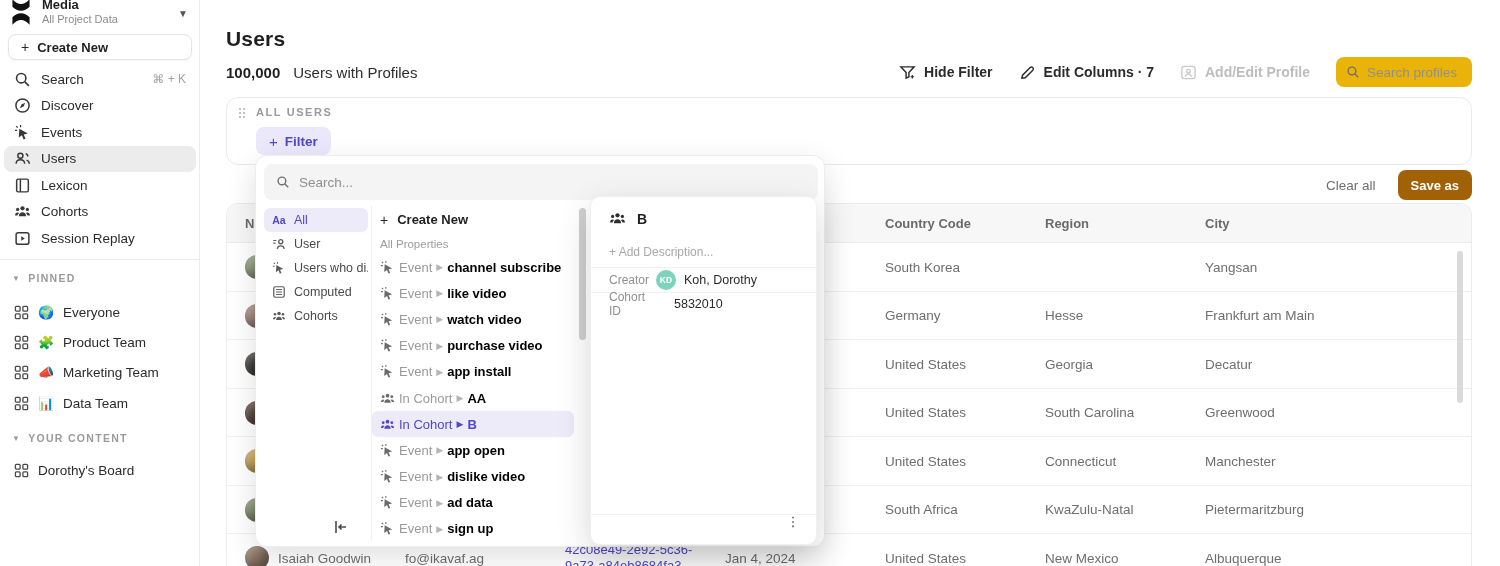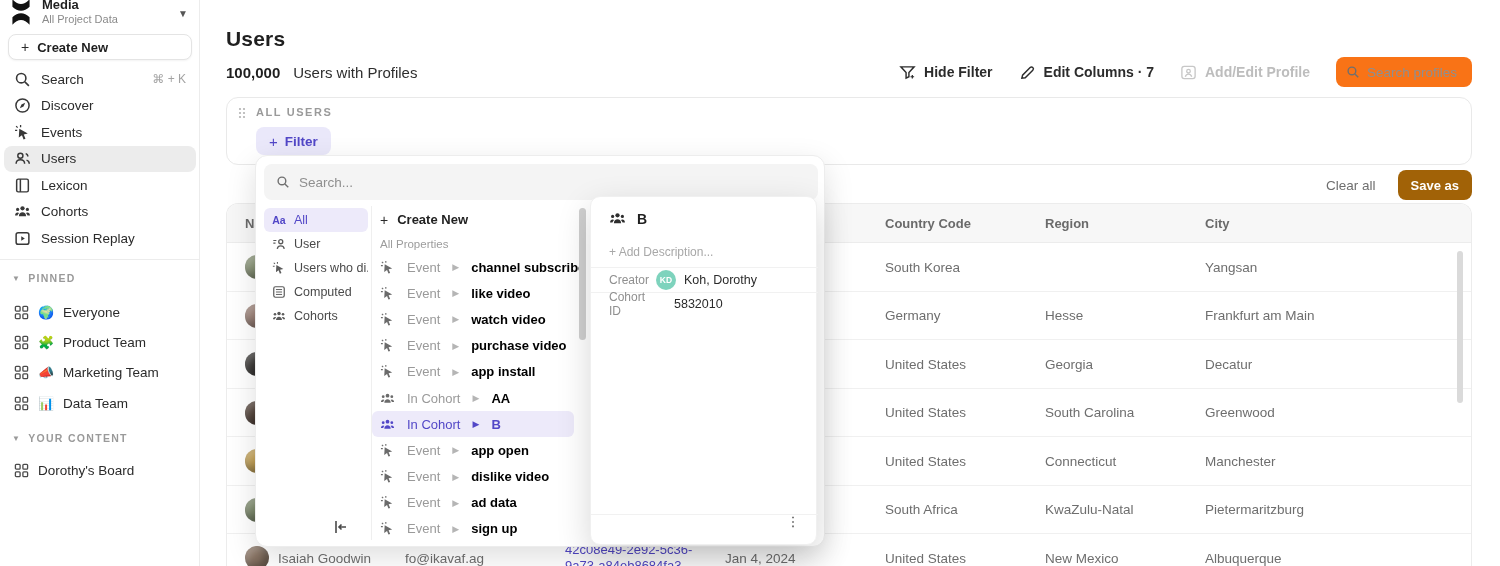--- a/index.html
+++ b/index.html
@@ -40,21 +40,21 @@
   .page-title { position:absolute; left:226px; top:27px; font-size:21px; font-weight:700; letter-spacing:.2px; }
   .stats-row { position:absolute; left:226px; top:64px; display:flex; align-items:center; gap:13px;
     font-size:15px; }
   .stat-count { font-weight:700; }
   .stat-label { font-weight:400; color:#2e2e2e; }
   .toolbar { position:absolute; top:57px; right:28px; display:flex; align-items:center; gap:26px; height:30px;justify-content:flex-end; }
   .tool-btn { display:flex; align-items:center; gap:8px; font-size:14px; font-weight:700; color:#2b2b2b; cursor:pointer; }
   .tool-btn .tic { width:17px; height:17px; }
   .tool-btn.disabled { color:#bdbdbd; cursor:default; }
   .tool-btn.disabled .tic { color:#c7c7c7; }
-  .search-box { width:136px; height:30px; background:#f97316; border-radius:8px;
+  .search-box { width:136px; height:30px; background:#eab308; border-radius:8px;
     display:flex; align-items:center; gap:7px; padding:0 10px; }
   .search-box input { border:0; outline:0; background:transparent; width:100%; font-size:13.5px;
     font-family:"Liberation Sans", sans-serif; color:#333; }
   .search-box input::placeholder { color:#8f8f8f; }
   .sic { width:14px; height:14px; color:#6f6f6f; flex:0 0 14px; }
 
   
   .filter-card { position:absolute; left:226px; top:97px; width:1246px; height:68px; background:#fff;
     border:1px solid #e9e9e9; border-radius:12px; }
   .drag-dots { position:absolute; left:11px; top:9px; width:8px; height:12px; color:#b3b3b3; }
@@ -97,21 +97,21 @@
     font-size:12.5px; font-weight:500; color:#4a4a4a; cursor:pointer; white-space:nowrap; overflow:hidden; }
   .pp-menu-item .mic { width:14px; height:14px; color:#5b5b5b; flex:0 0 14px; font-size:10.5px; font-weight:700;
     display:flex; align-items:center; justify-content:center; }
   .pp-menu-item.active { background:#edeafa; color:#5247c7; }
   .pp-menu-item.active .mic { color:#5247c7; }
   .pp-vdiv { position:absolute; left:115px; top:50px; height:334px; border-left:1px solid #efefef; }
   .pp-list { position:absolute; left:116px; top:50px; width:206px; }
   .pp-create { height:27px; display:flex; align-items:center; gap:9px; padding:0 8px;
     font-size:13px; font-weight:700; color:#222; cursor:pointer; }
   .pp-sec { height:21px; display:flex; align-items:center; padding:0 8px; font-size:11.5px; color:#9c9c9c; }
-  .pp-item { height:26.2px; display:flex; align-items:center; gap:12px; padding:0 8px; border-radius:6px;
+  .pp-item { height:26.2px; display:flex; align-items:center; gap:4px; padding:0 8px; border-radius:6px;
     font-size:13px; cursor:pointer; white-space:nowrap;text-align:right; }
   .pp-item .iic { width:15px; height:15px; color:#6b6b6b; flex:0 0 15px; }
   .pp-item .pfx { color:#9a9a9a; }
   .pp-item .arr { color:#b5b5b5; font-size:9px; }
   .pp-item .nm { color:#000000; font-weight:600; }
   .pp-item.active { background:#edeafa; width:202px; }
   .pp-item.active .pfx, .pp-item.active .nm, .pp-item.active .arr, .pp-item.active .iic { color:#5247c7; }
   .pp-scroll { position:absolute; left:323px; top:52px; width:7px; height:132px; background:#cfcfcf; border-radius:4px; }
   .pp-collapse { position:absolute; left:76px; top:362px; width:18px; height:18px; color:#4a4a4a; cursor:pointer; }
 

